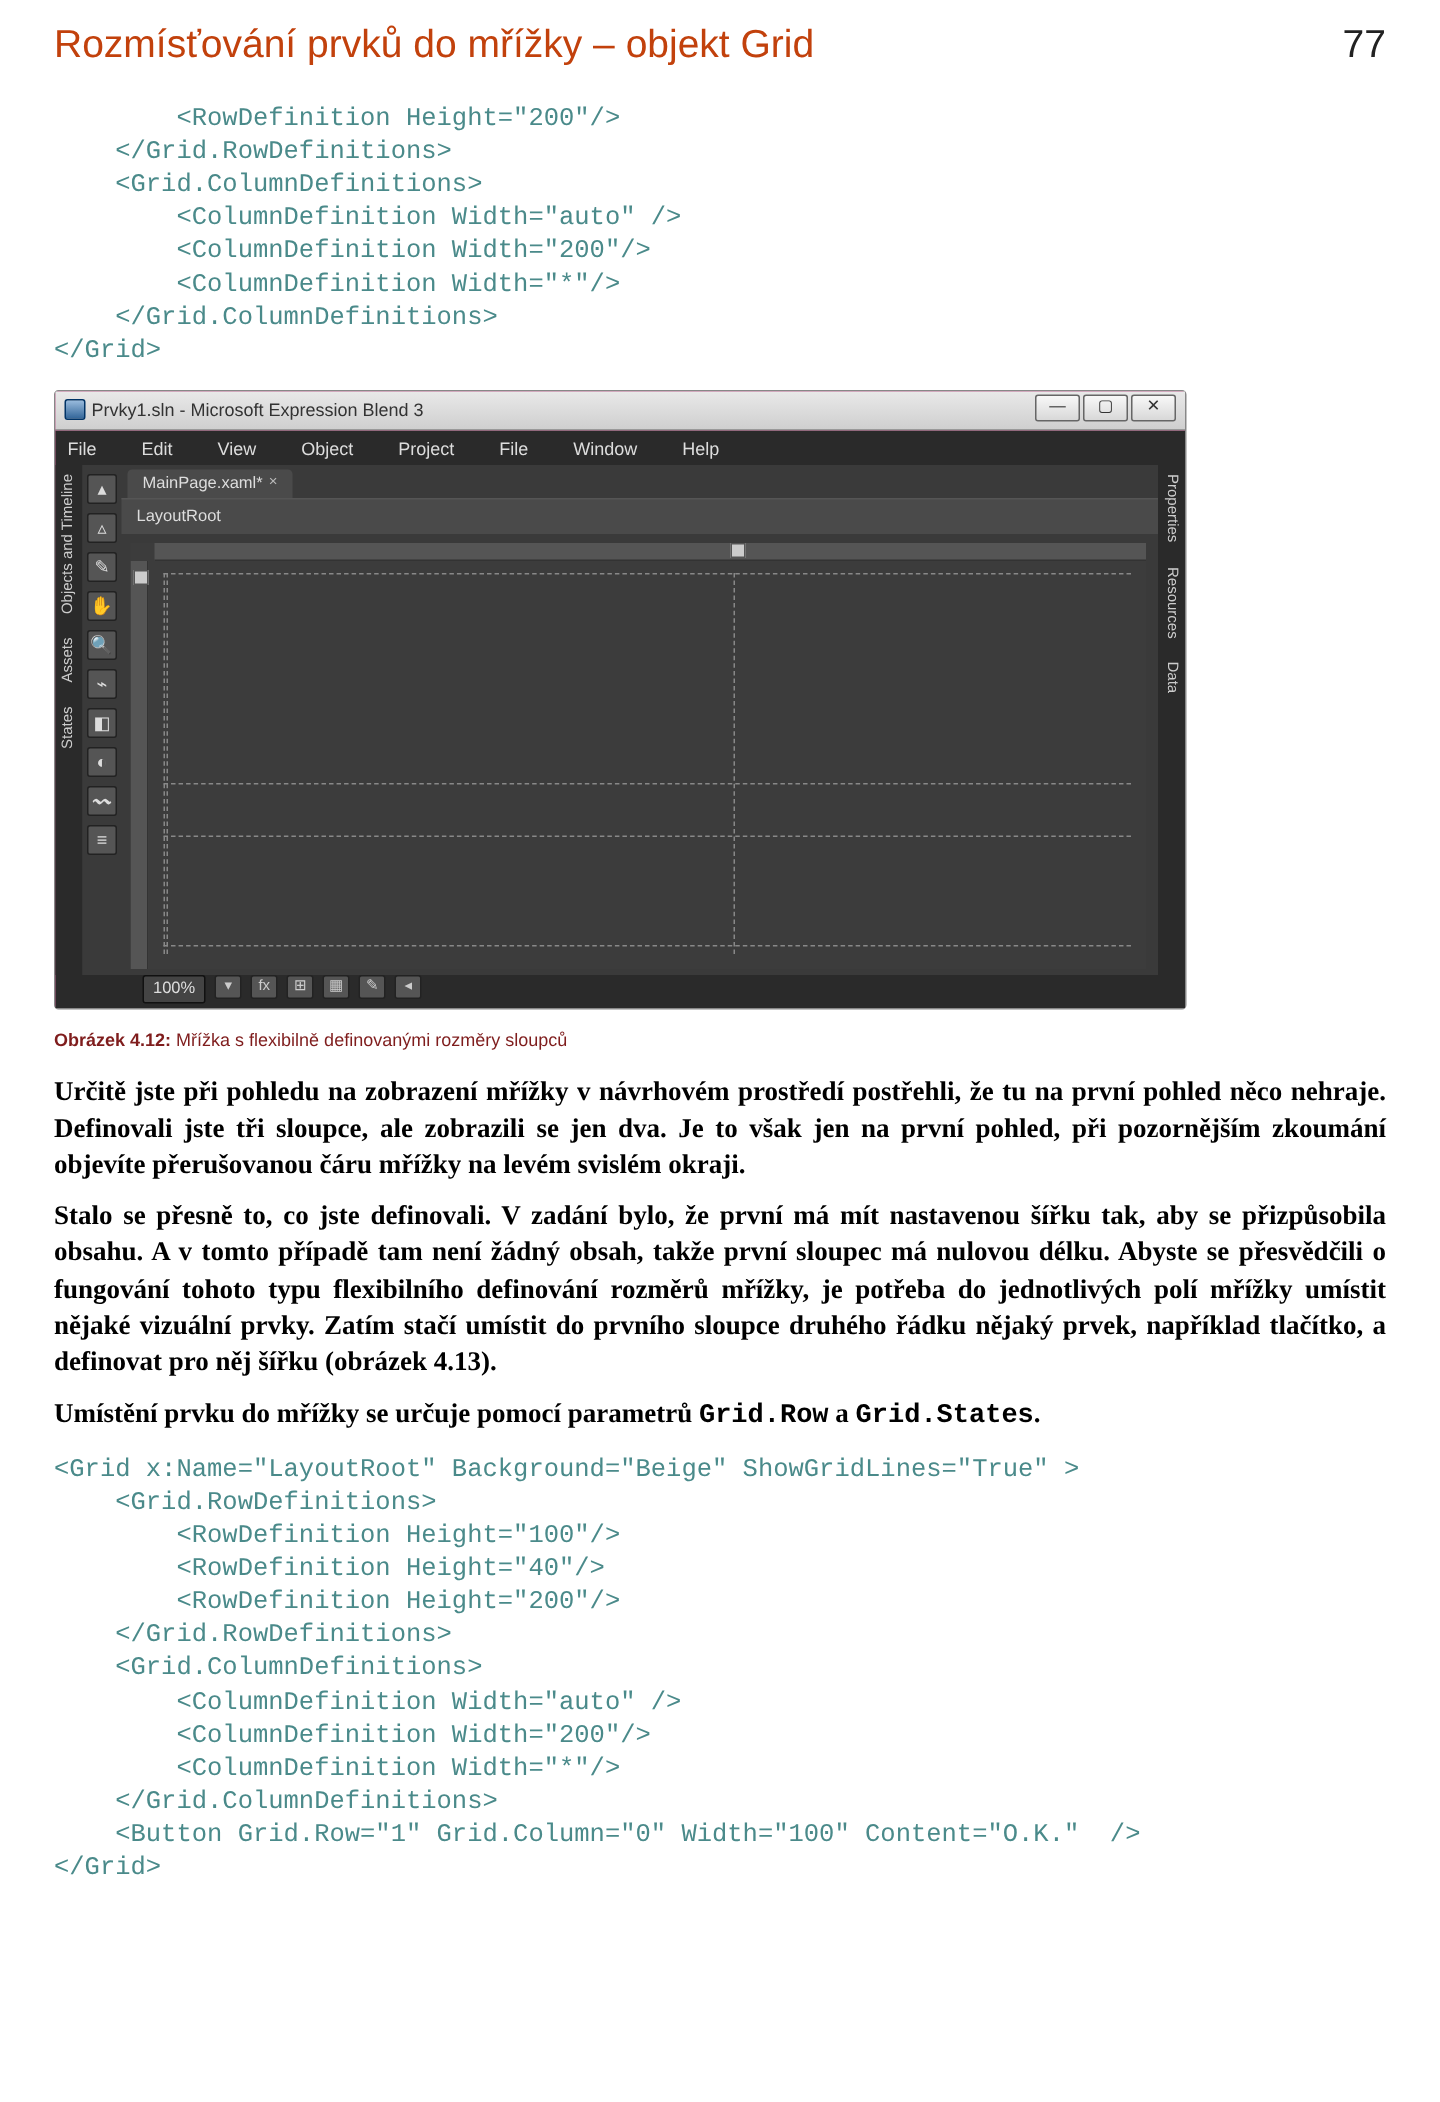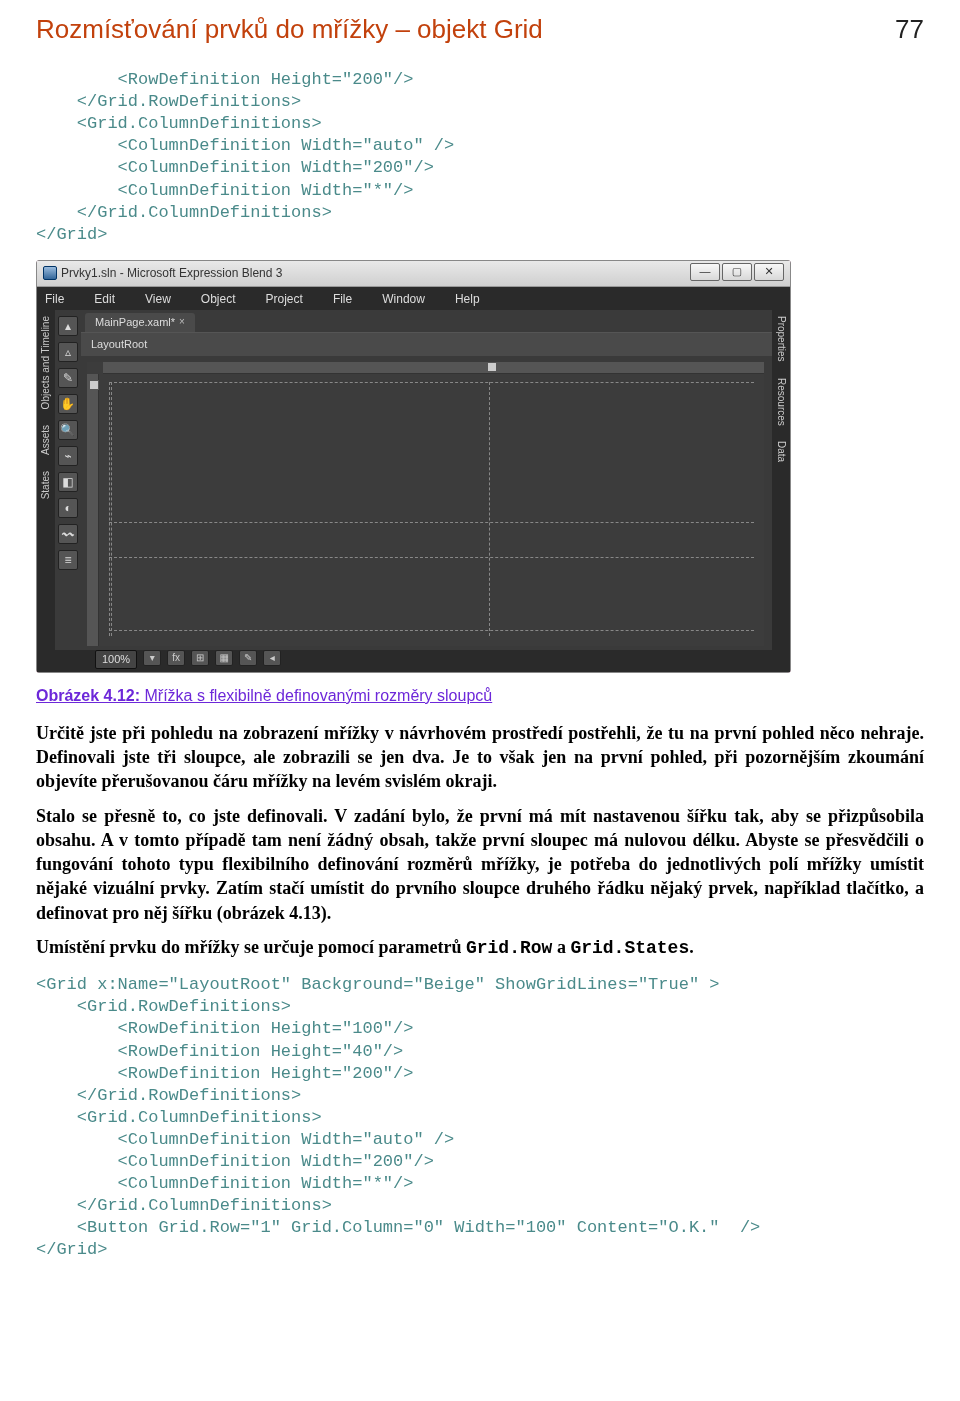--- a/index.html
+++ b/index.html
@@ -35,24 +35,23 @@
   .code-block {
     font-family: "Courier New", monospace;
     font-size: 17px;
     white-space: pre;
     color: #4a8a8a;
     margin: 14px 0;
     line-height: 1.3;
   }
   .caption {
     font-family: "Segoe UI", Arial, sans-serif;
-    font-size: 16px;
-    color: #6d28d9;
+    font-size: 12px;
+    color: #7f1d1d;
     margin: 8px 0 14px 0;
-    text-decoration: underline;
   }
   .caption b { font-weight: 700; }
   p.body {
     margin: 10px 0;
     text-align: justify;
     font-weight: bold;
   }
   span.mono {
     font-family: "Courier New", monospace;
   }

